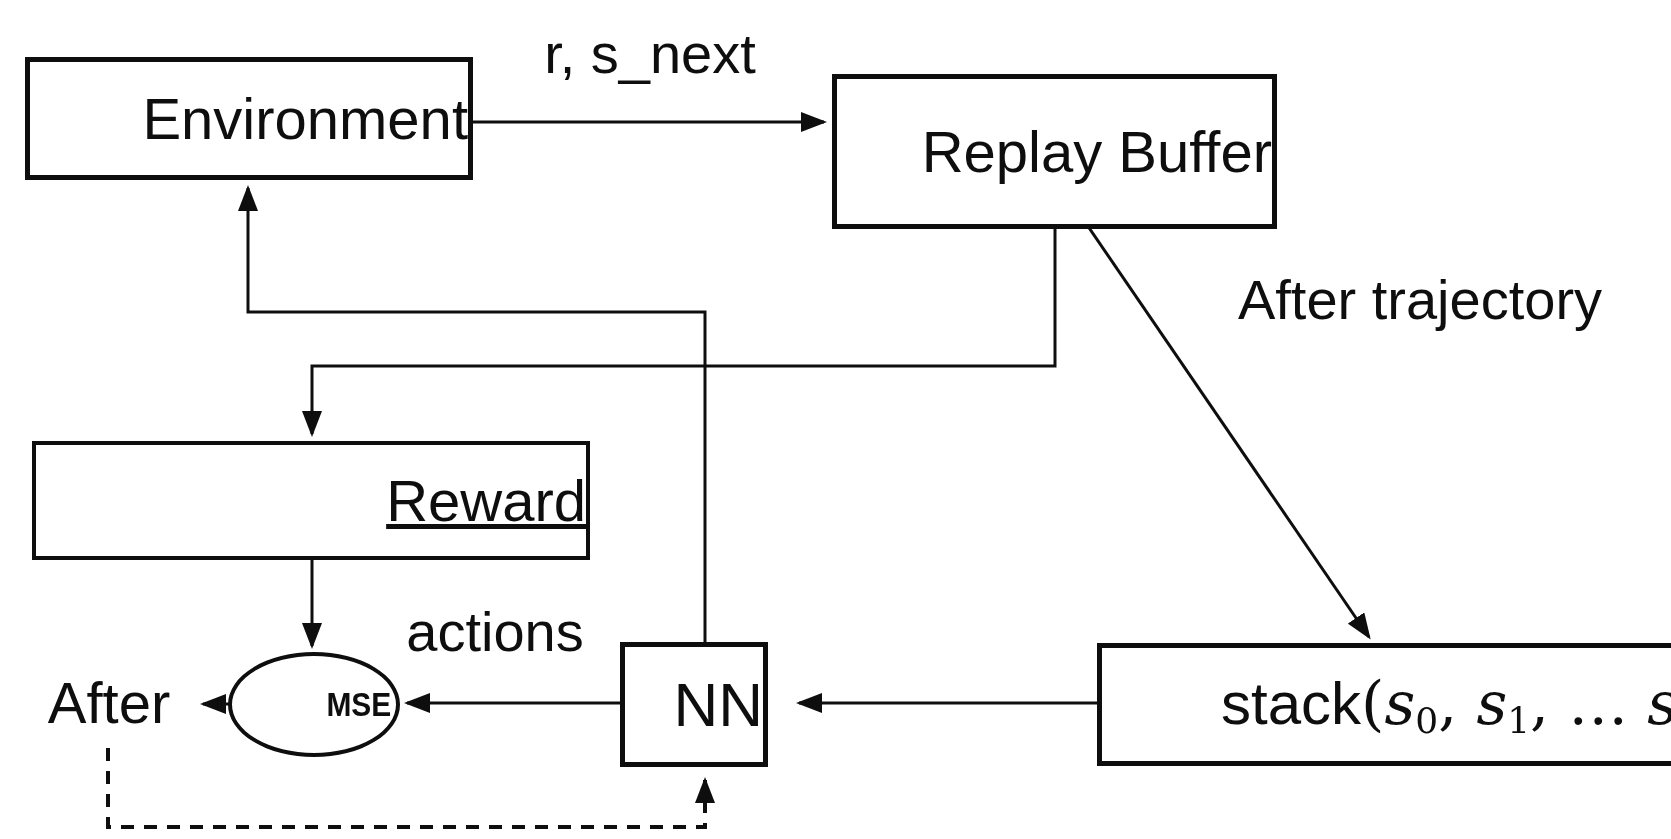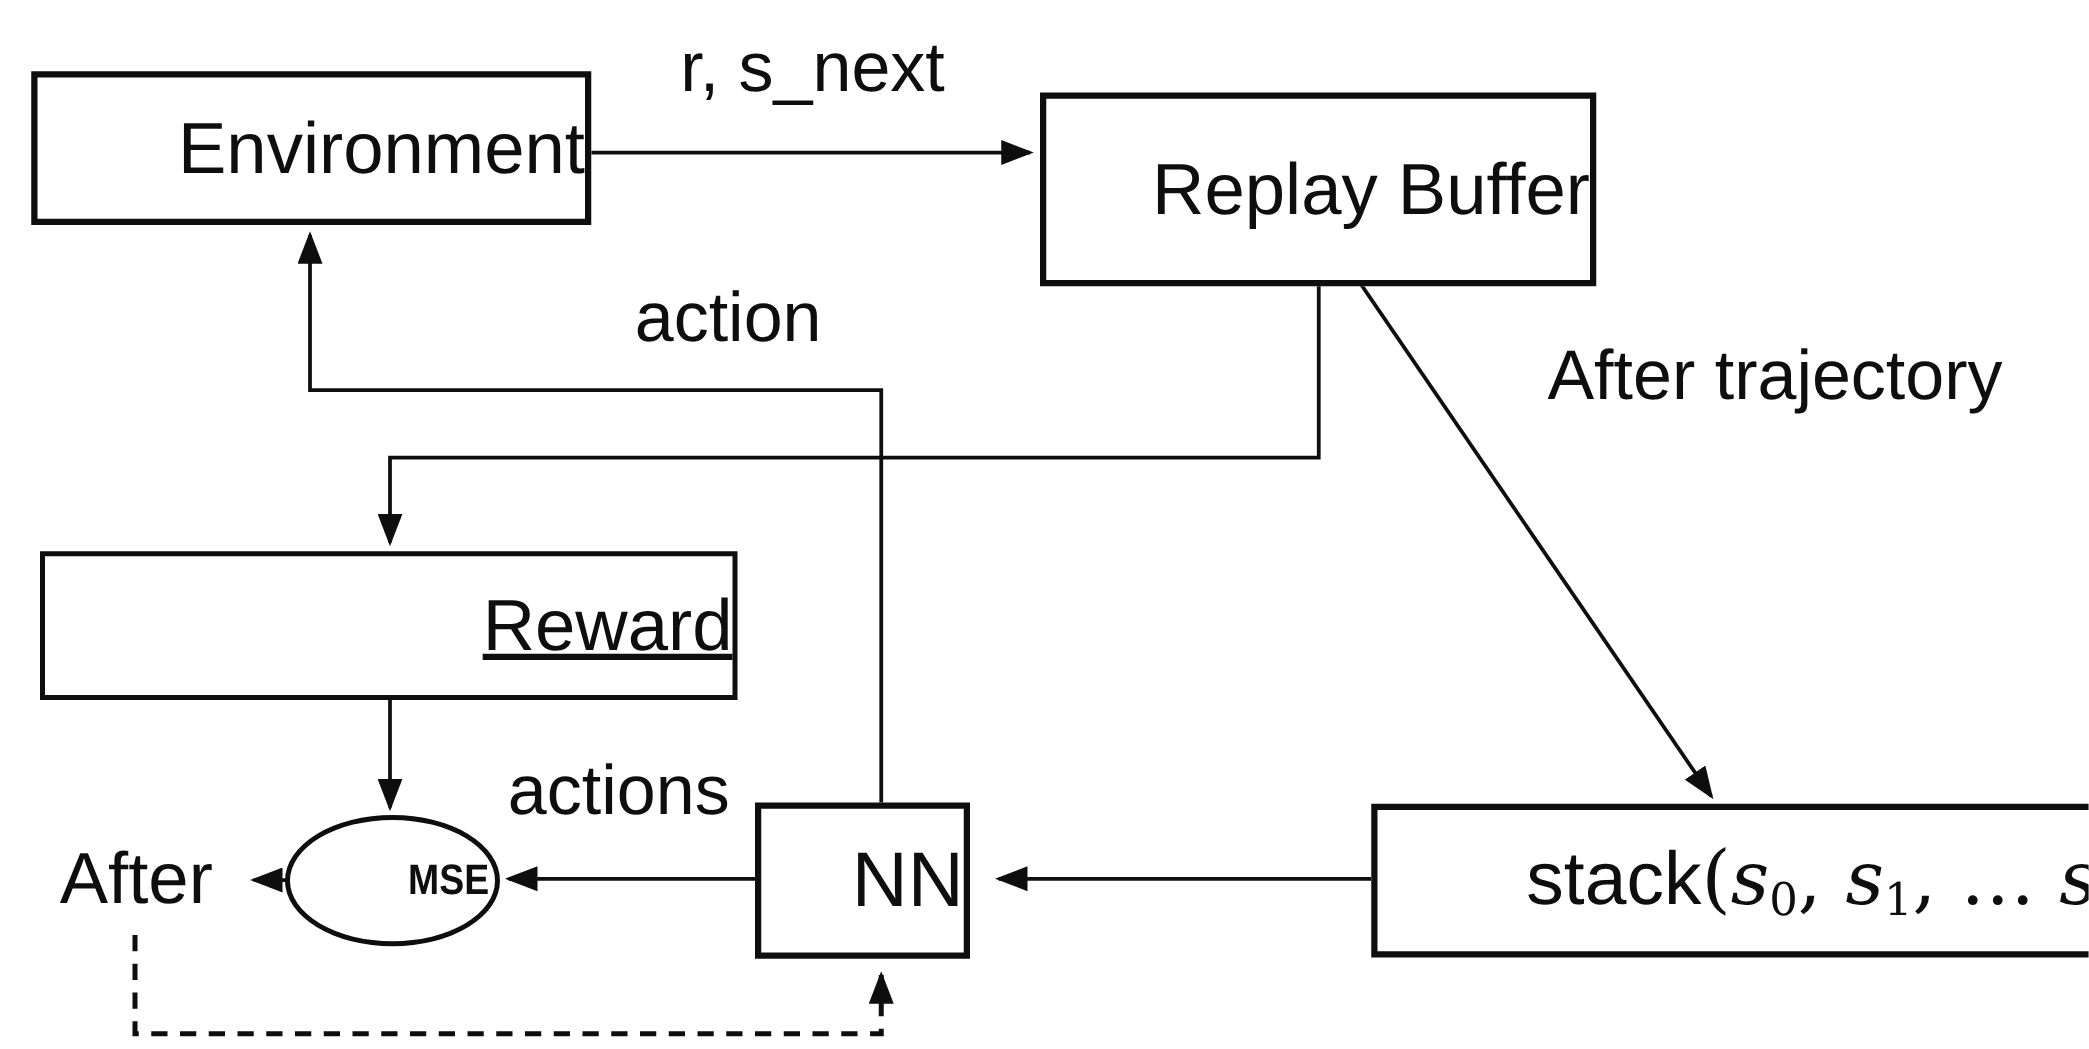--- a/index.html
+++ b/index.html
@@ -26,21 +26,21 @@
     border:5px solid var(--ink);
     background:var(--bg);
     display:flex;align-items:center;justify-content:flex-end;
     font-size:58px;
     letter-spacing:0px;
     white-space:nowrap;
   }
   .node-environment{left:25px;top:57px;width:448px;height:123px;}
   .node-replay-buffer{left:832px;top:58px;width:445px;height:155px;margin-top:16px;}
   .node-reward{left:32px;top:441px;width:558px;height:119px;border-width:4px;text-decoration:underline;}
-  .node-nn{left:604px;top:642px;width:172px;height:125px;font-size:62px;}
+  .node-nn{left:620px;top:642px;width:148px;height:125px;font-size:62px;}
   .node-stack{left:1097px;top:643px;width:624px;height:123px;font-size:60px;}
   .node-mse{
     left:228px;top:652px;width:172px;height:105px;
     border-width:4px;border-radius:50%;
     font-size:34px;font-weight:bold;
   }
   .mse-text{display:inline-block;transform:scaleX(0.88);letter-spacing:0px;}
   .edge-label{
     position:absolute;
     font-size:56px;
@@ -117,19 +117,18 @@
   </div>
 
   <div class="node node-mse">
     <span class="mse-text">MSE</span>
   </div>
 
   <div class="edge-label label-loss">After</div>
 
   <div class="edge-label label-r-s-next">r, s_next</div>
 
-  <div class="edge-label label-action">action</div>
 
   <div class="edge-label label-actions">actions</div>
 
   <div class="edge-label label-after-trajectory">After trajectory</div>
 
 </div>
 
 </body></html>

